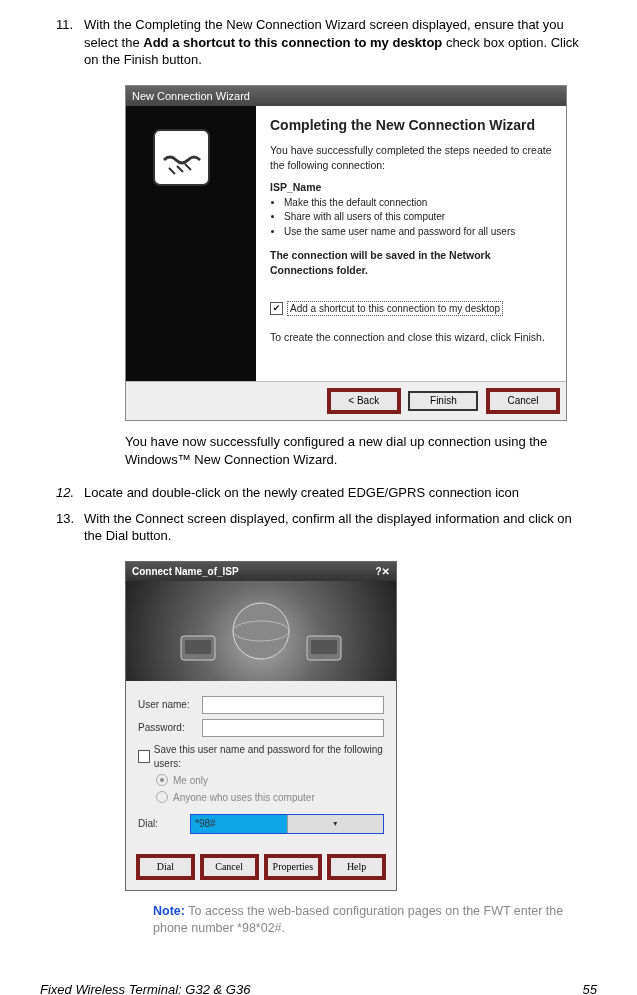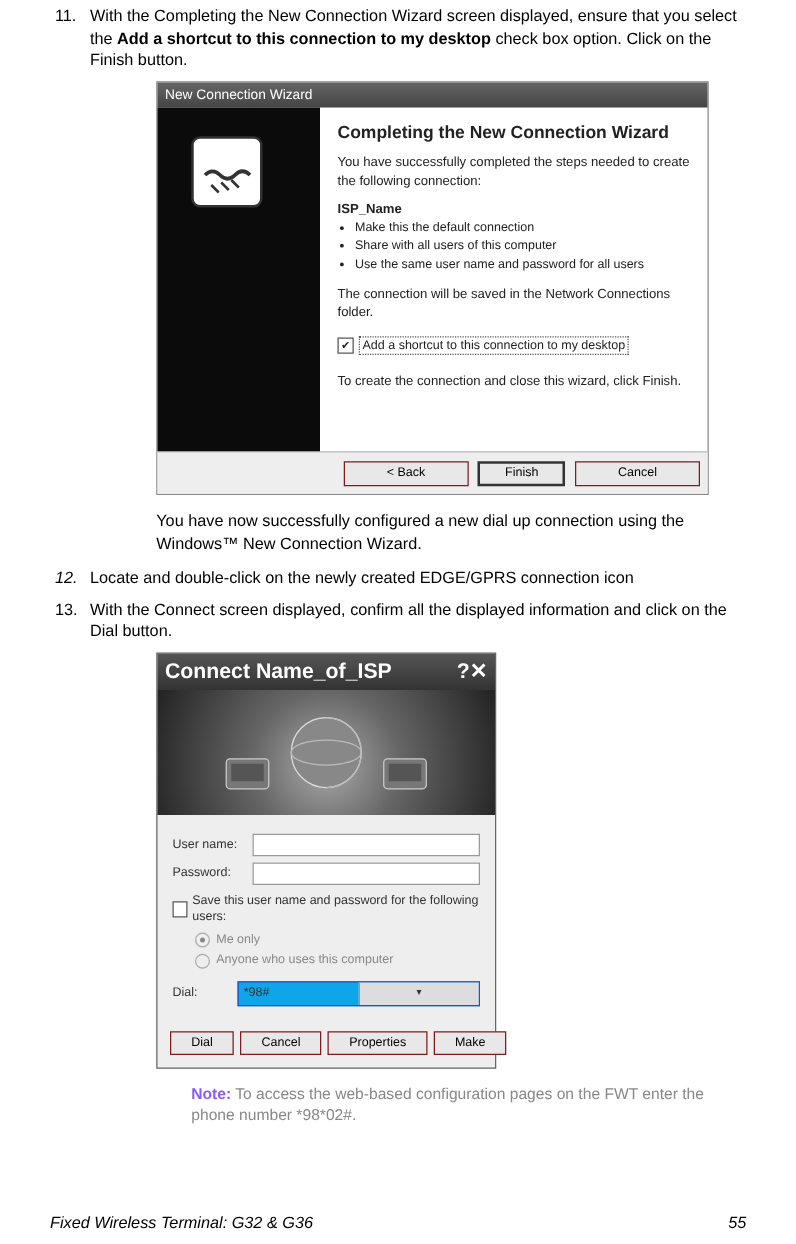--- a/index.html
+++ b/index.html
@@ -15,21 +15,21 @@
   .page {
     padding: 0 40px 15px 40px;
     box-sizing: border-box;
     position: relative;
     min-height: 995px;
   }
   .step-block {
     margin-left: 85px;
     margin-right: 15px;
   }
-  ol.steps { list-style: none; padding: 0; margin: 4px; }
+  ol.steps { list-style: none; padding: 0; margin: 16px; }
   ol.steps li { position: relative; padding-left: 28px; margin-bottom: 8px; }
   ol.steps li .n { position: absolute; left: 0; top: 0; }
   .bold { font-weight: bold; }
   .wizard {
     border: 1px solid #888;
     width: 440px;
     margin: 8px 0 12px 85px;
     background: #fff;
   }
   .titlebar {
@@ -67,71 +67,71 @@
   }
   .dotted { border: 1px dotted #555; padding: 0 2px; }
   .wiz-buttons {
     border-top: 1px solid #bbb;
     padding: 6px;
     text-align: right;
     background: #eee;
   }
   .btn {
     display: inline-block;
-    border: 1px solid #7f1d1d;
+    border: 4px solid #7f1d1d;
     background: #e8e8e8;
     font-size: 10px;
-    padding: 2px 16px;
+    padding: 2px 0;
     width: 66px;
     text-align: center;
     margin-left: 4px;
   }
   .btn.default { border: 2px solid #333; padding: 1px 0; }
 
   .connect {
     border: 1px solid #666;
     width: 270px;
     margin: 8px 0 12px 85px;
     background: #eee;
   }
   .conn-title {
     background: linear-gradient(#555,#333);
     color: #fff;
-    font-size: 17px; font-weight: bold;
+    font-size: 10px; font-weight: bold;
     padding: 3px 6px;
     display: flex; justify-content: space-between; align-items: center;
   }
   .conn-title .btns { display: flex; }
   .conn-hero {
     height: 100px;
     background: radial-gradient(circle at 50% 60%, #aaa 0%, #666 40%, #222 100%);
     position: relative;
     display:flex; align-items:center; justify-content:center;
   }
   .conn-form { padding: 10px 12px; font-size: 10px; color: #333; }
   .fr { display: flex; align-items: center; margin: 5px 0; }
   .fr label { width: 64px; }
   .fr input[type=text], .fr input[type=password] {
     flex: 1; height: 16px; border: 1px solid #999; background: #fff;
     font-size: 10px; padding: 0 3px;
   }
   .savegrp { border: none; padding: 0; margin: 6px 0 0 0; }
-  .radio { display:flex; align-items:flex-end; margin: 3px 0 0 18px; color:#888; }
+  .radio { display:flex; align-items:flex-start; margin: 3px 0 0 18px; color:#888; }
   .rcircle { width:10px; height:10px; border:1px solid #aaa; border-radius:50%; margin-right:5px; background:#eee; display:inline-flex; align-items:center; justify-content:center;}
   .rcircle .dot { width:4px; height:4px; background:#888; border-radius:50%; }
   .dialrow { display:flex; align-items:center; margin: 10px 0 4px 0; }
   .dialrow label { width:52px; }
   .combo { flex:1; display:flex; border:1px solid #1d4ed8; height:18px; background:#0ea5e9; align-items:center;}
   .combo span { flex:1; font-size:10px; padding:0 4px; }
   .combo .arr { width:15px; height:100%; border-left:1px solid #999; background:#ddd; display:flex; align-items:center; justify-content:center; font-size:8px;}
-  .conn-buttons { padding: 6px 10px 10px 10px; display:flex; gap:5px; }
+  .conn-buttons { padding: 6px 10px 10px 10px; display:flex; gap:5px;font-family:Liberation Serif, serif; }
   .conn-buttons .btn { width: 56px; margin:0; }
 
   .note-block { margin-left: 113px; margin-right: 20px; color:#888; font-size:12.5px; margin-top: 6px; }
-  .note-block .nt { font-weight:bold; color:#8b5cf6; }
+  .note-block .nt { font-weight:bold; color:#1d4ed8; }
 
   .footer {
     position: absolute;
     bottom: 12px;
     left: 40px; right: 40px;
     display: flex;
     justify-content: space-between;
     font-style: italic;
     font-size: 13px;
   }
@@ -167,21 +167,21 @@
         <h3>Completing the New Connection Wizard</h3>
         <div>You have successfully completed the steps needed to create the following connection:</div>
         <div style="margin-top:8px;">
           <div class="bold">ISP_Name</div>
           <ul>
             <li>Make this the default connection</li>
             <li>Share with all users of this computer</li>
             <li>Use the same user name and password for all users</li>
           </ul>
         </div>
-        <div style="margin:6px 0 12px 0;">The connection will be saved in the Network Connections folder.</div>
+        <div style="margin:6px 0 24px 0;font-weight:bold;">The connection will be saved in the Network Connections folder.</div>
         <div class="chkrow">
           <span class="chkbox">✔</span>
           <span class="dotted">Add a shortcut to this connection to my desktop</span>
         </div>
         <div style="margin-top:14px;">To create the connection and close this wizard, click Finish.</div>
       </div>
     </div>
     <div class="wiz-buttons">
       <span class="btn">&lt; Back</span>
       <span class="btn default">Finish</span>
@@ -251,21 +251,21 @@
         <div class="combo">
           <span>*98#</span>
           <span class="arr">▾</span>
         </div>
       </div>
     </div>
     <div class="conn-buttons">
       <span class="btn">Dial</span>
       <span class="btn">Cancel</span>
       <span class="btn">Properties</span>
-      <span class="btn">Make</span>
+      <span class="btn">Help</span>
     </div>
   </div>
 
   <div class="note-block">
     <span class="nt">Note:</span><span> To access the web-based configuration pages on the FWT enter the phone number *98*02#.</span>
   </div>
 
   <div class="footer">
     <span>Fixed Wireless Terminal: G32 &amp; G36</span>
     <span>55</span>

